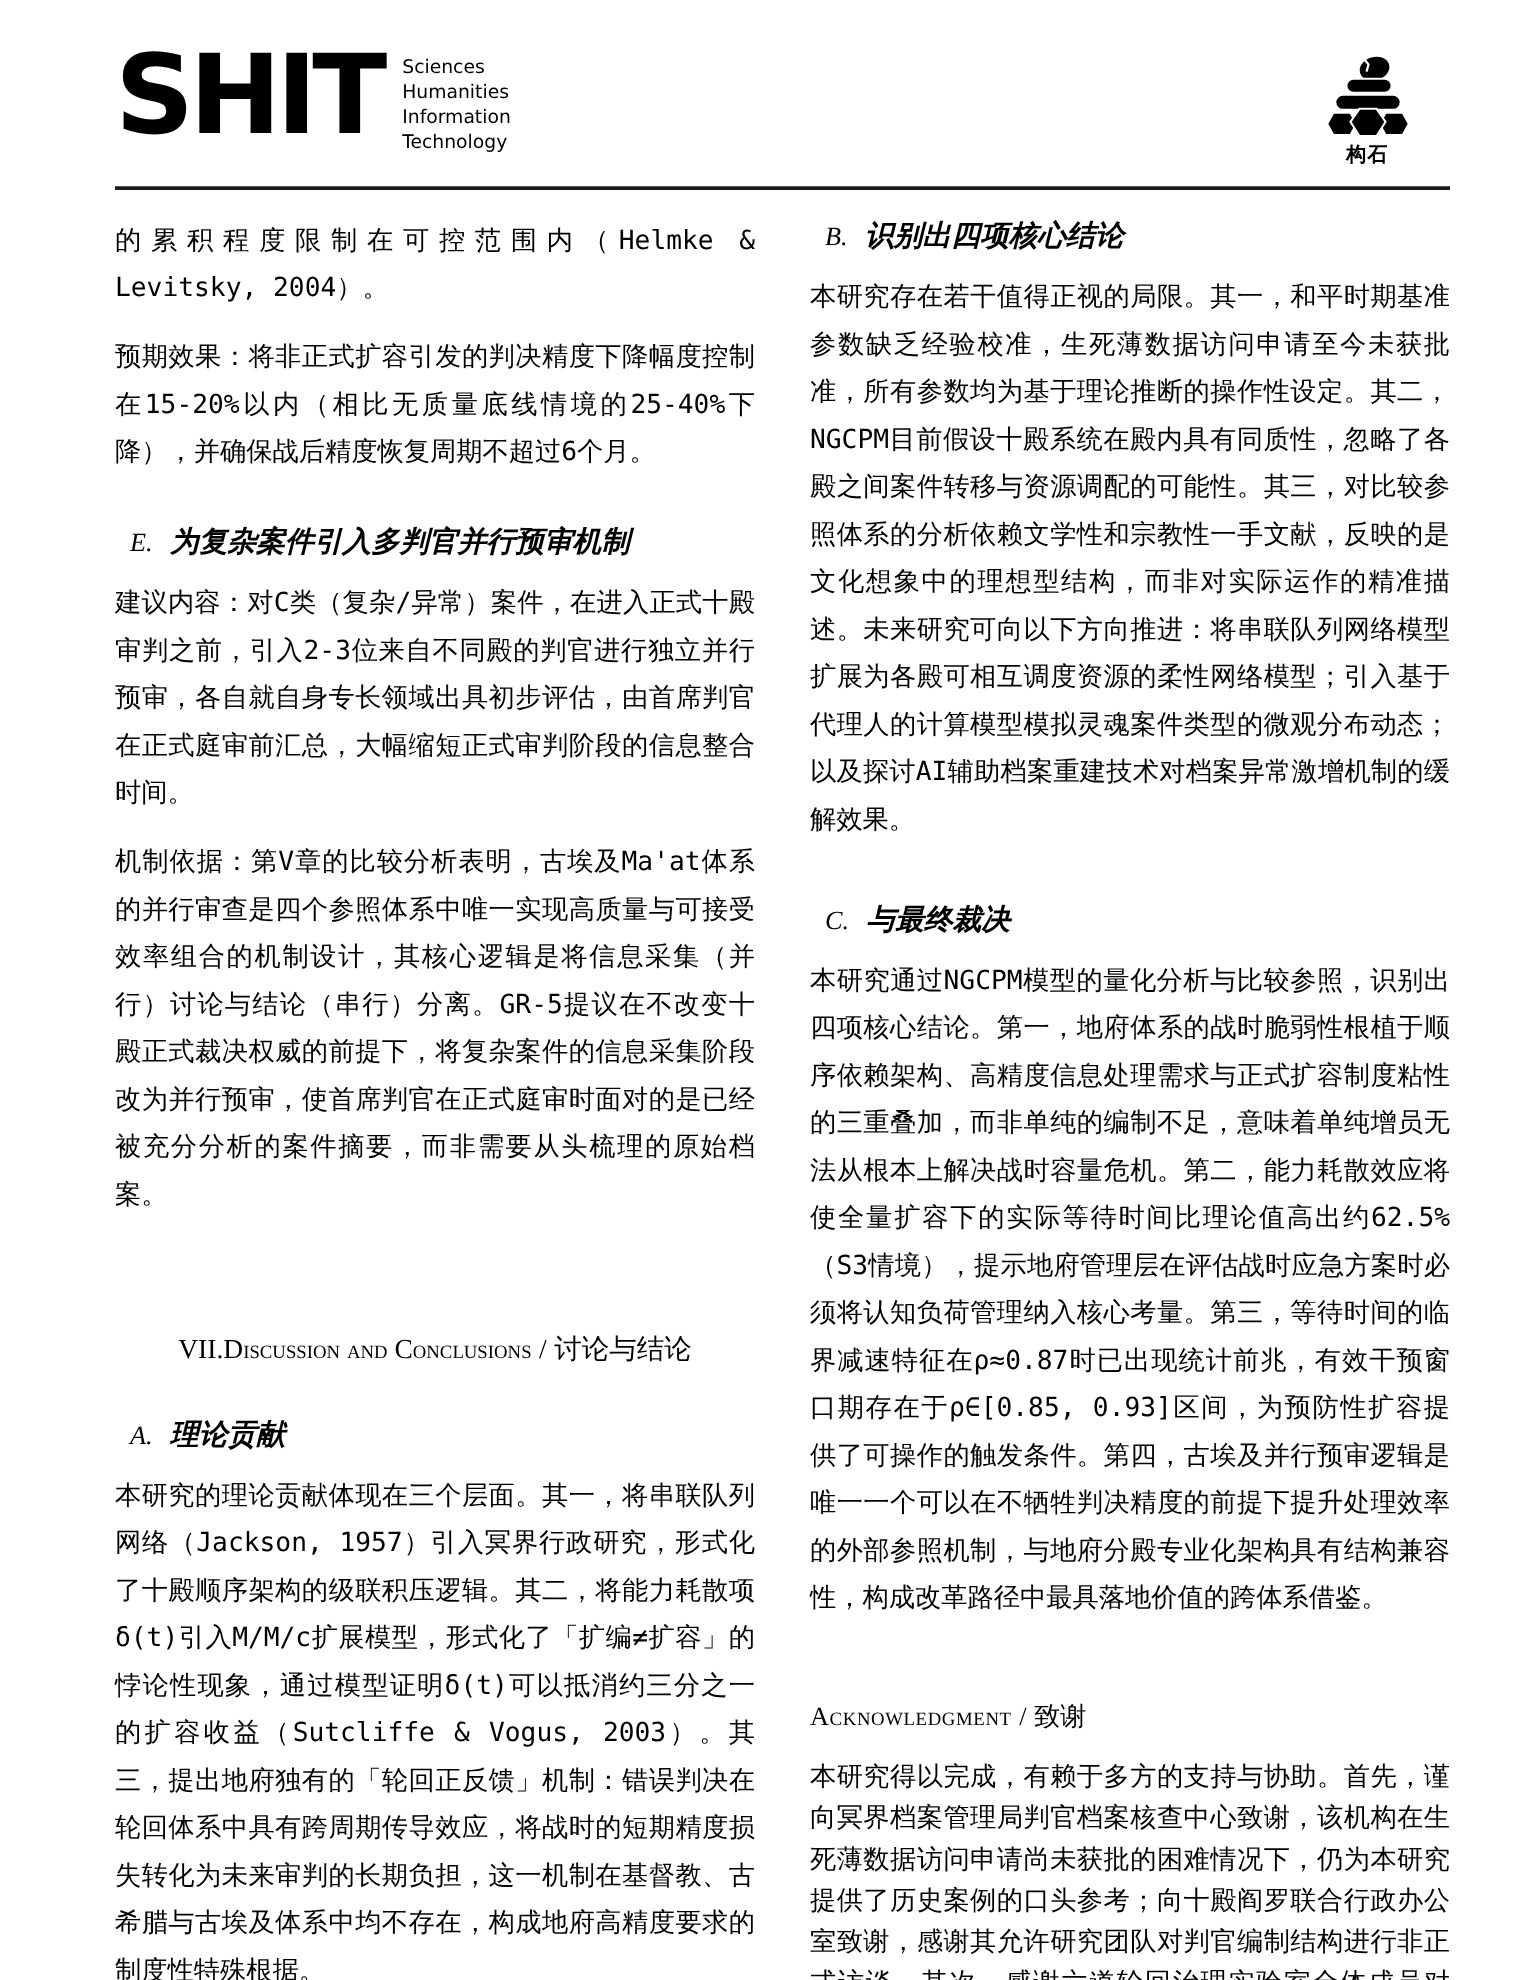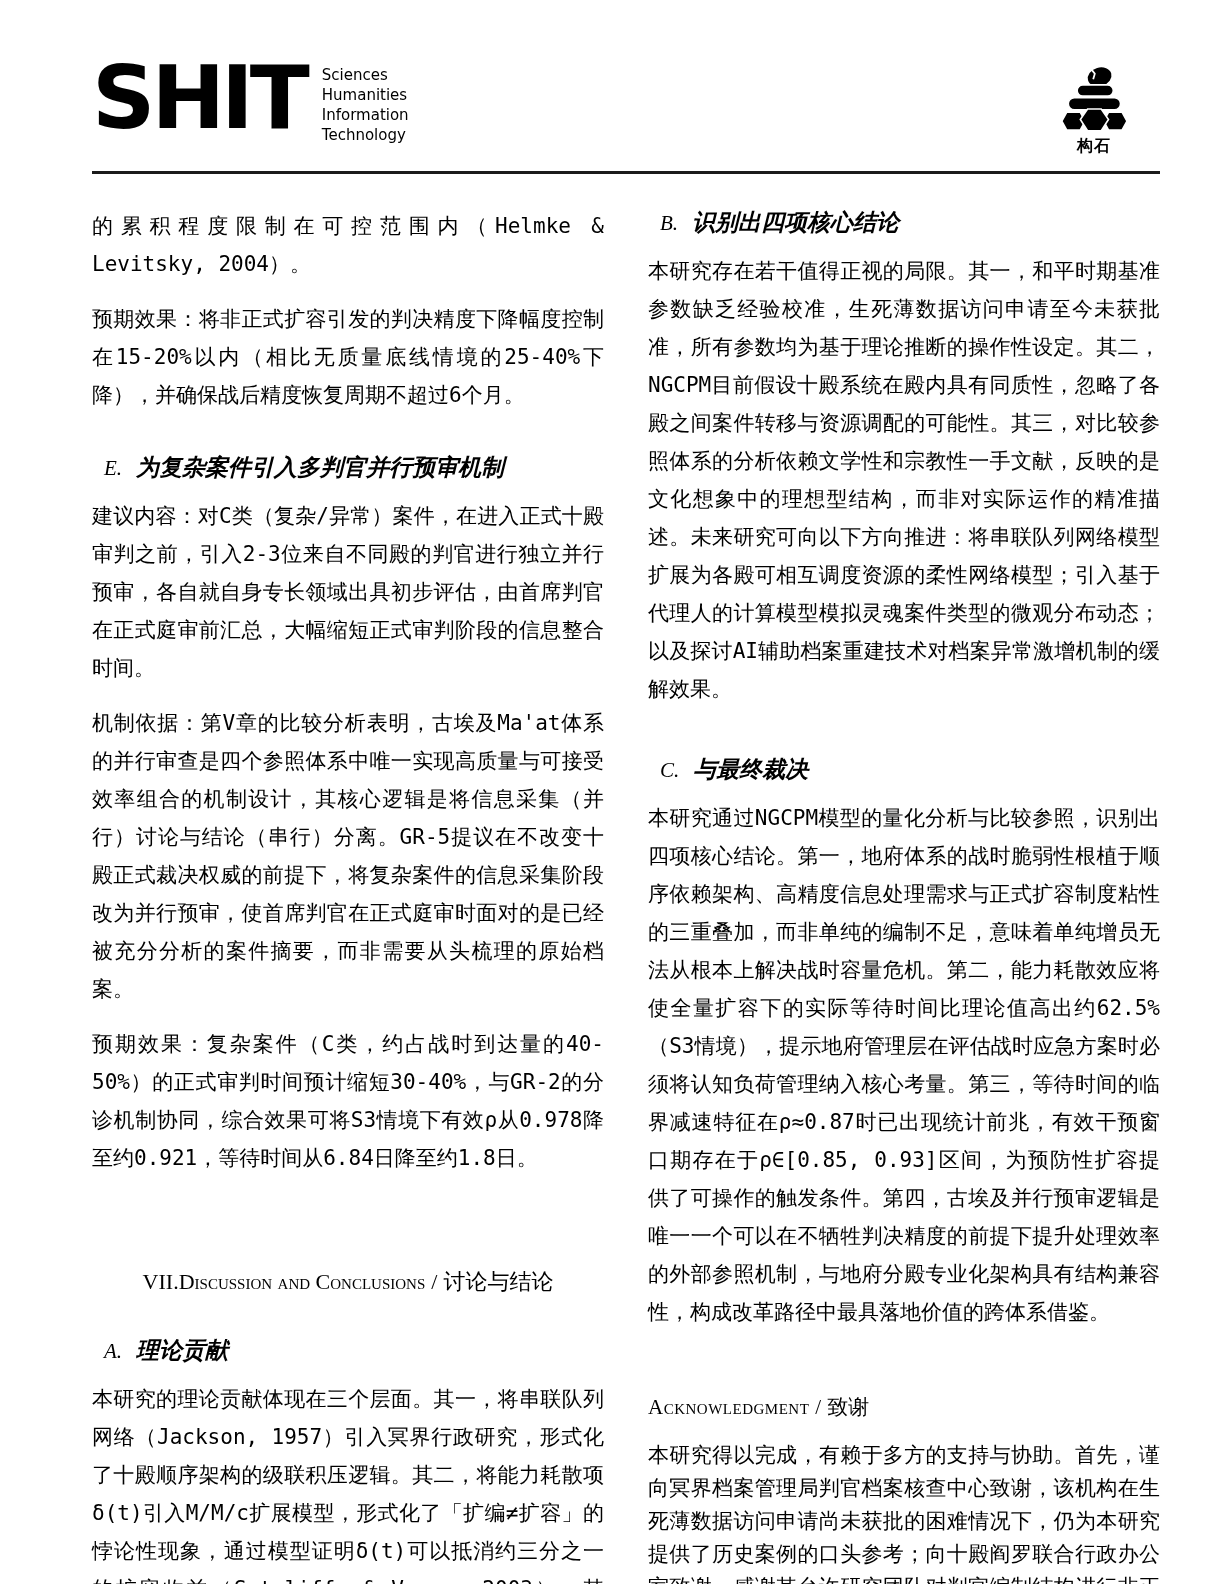--- a/index.html
+++ b/index.html
@@ -8,21 +8,21 @@
     background: #ffffff;
     width: 1224px;
     height: 1584px;
     overflow: hidden;
   }
   .page {
     position: relative;
     width: 1224px;
     height: 1584px;
     box-sizing: border-box;
-    padding: 62px 64px 0 92px;
+    padding: 40px 64px 0 92px;
     background: #ffffff;
     color: #000000;
   }
   
   .header-inner {
     display: flex;
     justify-content: space-between;
     align-items: flex-start;
     padding-right: 26px;
   }
@@ -65,21 +65,21 @@
   
   .columns {
     display: flex;
     gap: 44px;
     padding-top: 21px;
   }
   .col {
     width: 512px;
     box-sizing: border-box;
   }
-  .col > :first-child { margin-top: 12px; }
+  .col > :first-child { margin-top: 0; }
   p.body {
     font-family: "DejaVu Sans Mono", "Liberation Serif", monospace;
     font-size: 21px;
     line-height: 38px;
     text-align: justify;
     margin: 0 0 17px 0;
   }
   p.body-tight {
     font-family: "DejaVu Sans Mono", "Liberation Serif", monospace;
     font-size: 21px;
@@ -162,21 +162,20 @@
 
     <div class="col">
       <p class="body">的累积程度限制在可控范围内（Helmke &amp; Levitsky, 2004）。</p>
       <p class="body">预期效果：将非正式扩容引发的判决精度下降幅度控制在15-20%以内（相比无质量底线情境的25-40%下降），并确保战后精度恢复周期不超过6个月。</p>
 
       <h3 class="subheading">
         <span class="sec-label">E.</span><span class="sec-title">为复杂案件引入多判官并行预审机制</span>
       </h3>
       <p class="body">建议内容：对C类（复杂/异常）案件，在进入正式十殿审判之前，引入2-3位来自不同殿的判官进行独立并行预审，各自就自身专长领域出具初步评估，由首席判官在正式庭审前汇总，大幅缩短正式审判阶段的信息整合时间。</p>
       <p class="body">机制依据：第V章的比较分析表明，古埃及Ma'at体系的并行审查是四个参照体系中唯一实现高质量与可接受效率组合的机制设计，其核心逻辑是将信息采集（并行）讨论与结论（串行）分离。GR-5提议在不改变十殿正式裁决权威的前提下，将复杂案件的信息采集阶段改为并行预审，使首席判官在正式庭审时面对的是已经被充分分析的案件摘要，而非需要从头梳理的原始档案。</p>
-      <p class="body">预期效果：复杂案件（C类，约占战时到达量的40-50%）的正式审判时间预计缩短30-40%，与GR-2的分诊机制协同，综合效果可将S3情境下有效ρ从0.978降至约0.921，等待时间从6.84日降至约1.8日。</p>
 
       <h2 class="vii-heading">
         <span class="numeral">VII.</span><span class="caps">Discussion and Conclusions</span><span class="sep">/</span><span>讨论与结论</span>
       </h2>
 
       <h3 class="subheading">
         <span class="sec-label">A.</span><span class="sec-title">理论贡献</span>
       </h3>
       <p class="body">本研究的理论贡献体现在三个层面。其一，将串联队列网络（Jackson, 1957）引入冥界行政研究，形式化了十殿顺序架构的级联积压逻辑。其二，将能力耗散项δ(t)引入M/M/c扩展模型，形式化了「扩编≠扩容」的悖论性现象，通过模型证明δ(t)可以抵消约三分之一的扩容收益（Sutcliffe &amp; Vogus, 2003）。其三，提出地府独有的「轮回正反馈」机制：错误判决在轮回体系中具有跨周期传导效应，将战时的短期精度损失转化为未来审判的长期负担，这一机制在基督教、古希腊与古埃及体系中均不存在，构成地府高精度要求的制度性特殊根据。</p>
     </div>

